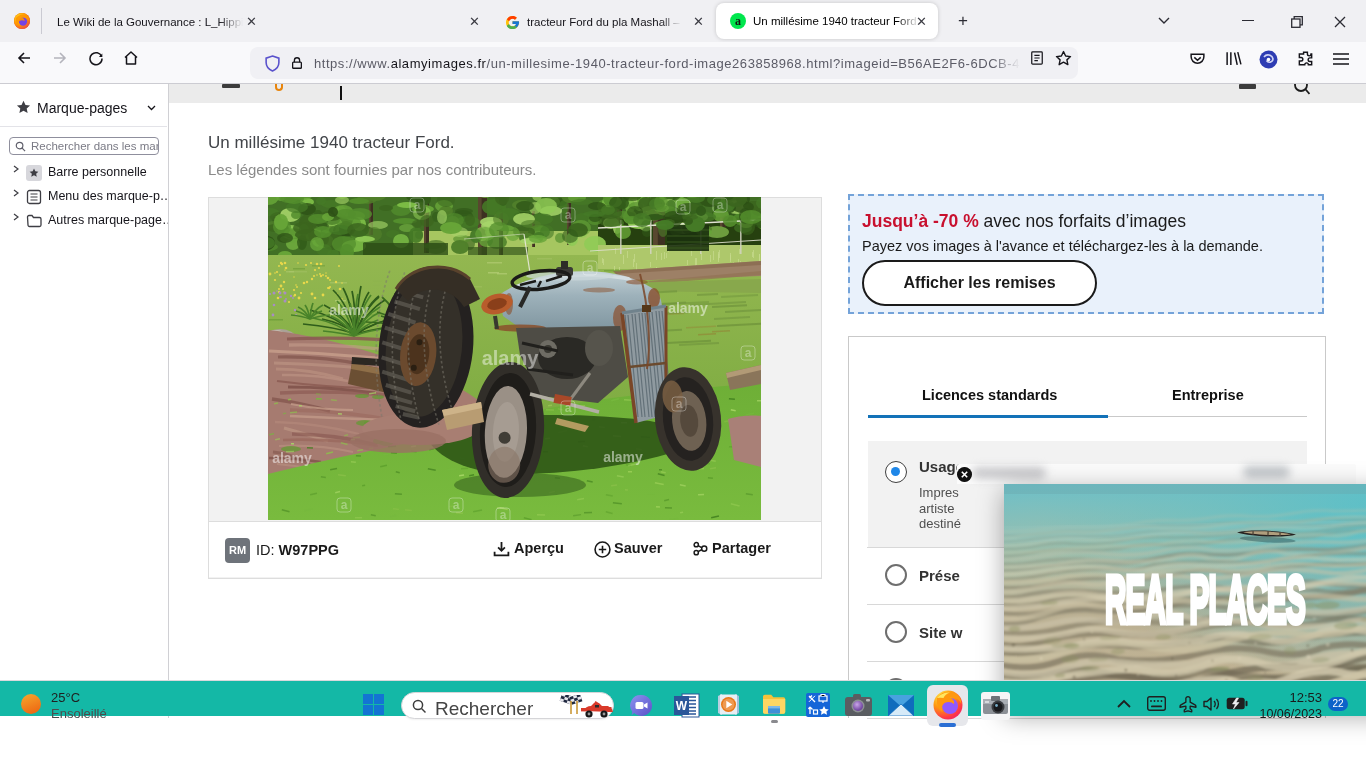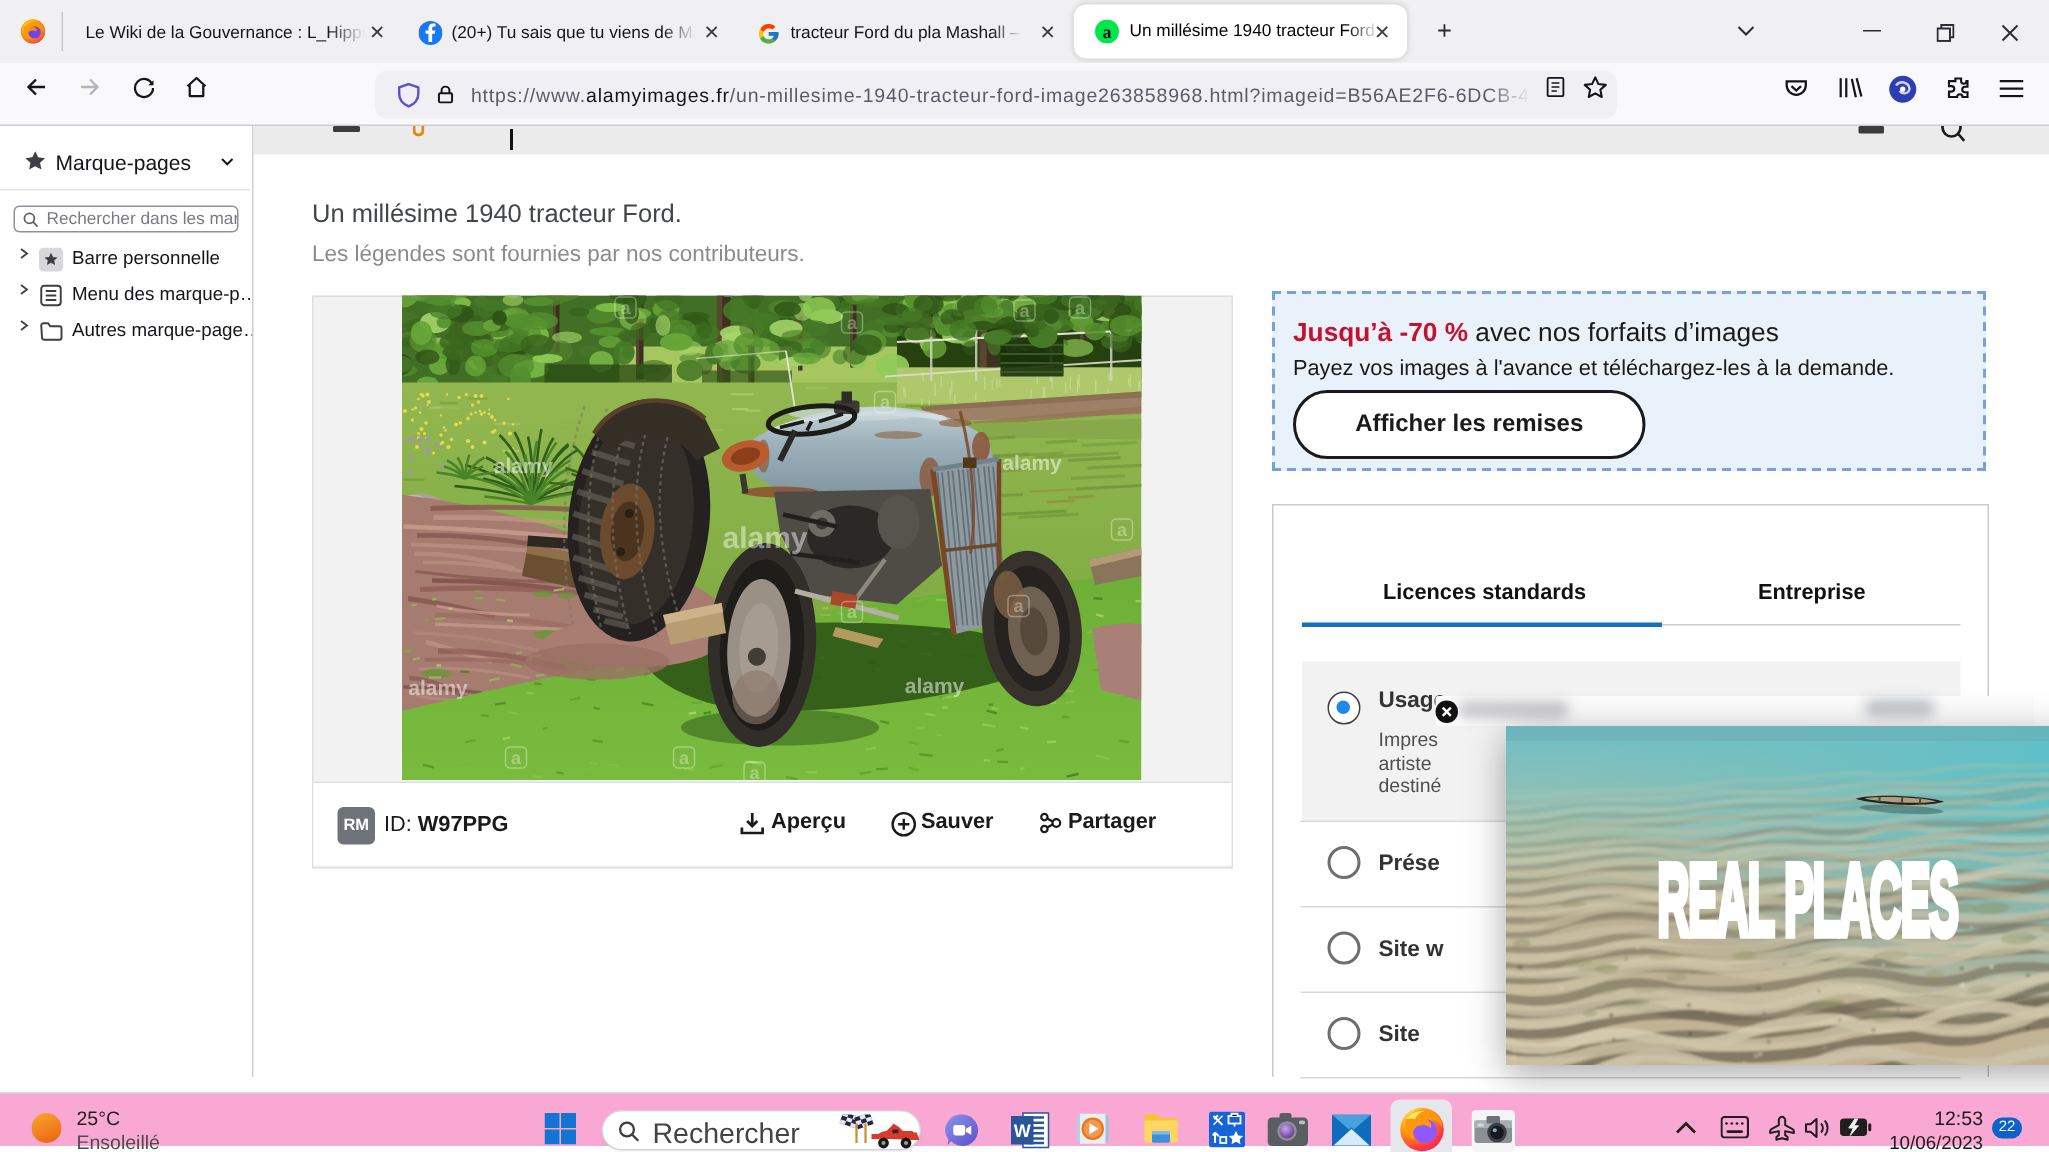--- a/index.html
+++ b/index.html
@@ -41,21 +41,21 @@
 .tabl { position:absolute; top:50px; font-weight:bold; font-size:14.5px; color:#111; }
 .radio { position:absolute; left:36px; width:22px; height:22px; border-radius:50%; background:#fff; }
 .rlabel { position:absolute; left:70px; font-weight:bold; font-size:15px; color:#333; }
 .sep { position:absolute; left:18px; width:440px; height:1px; background:#d8d8d8; }
 
 
 #overlay { position:absolute; left:956px; top:484px; width:400px; height:226px; box-shadow:0 6px 24px rgba(0,0,0,.35);margin-left:48px; }
 #closebtn { position:absolute; left:957px; top:467px; width:15px; height:15px; border-radius:50%; background:#111; color:#fff; }
 
 
-#taskbar { position:absolute; left:0; top:728px; width:1366px; height:36px; background:#f9a8d4; border-top:1px solid #d9d9dc; }
+#taskbar { position:absolute; left:0; top:680px; width:1366px; height:36px; background:#14b8a6; border-top:1px solid #d9d9dc; }
 </style>
 </head>
 <body>
 <div id="page">
 
   <div id="tabbar">
     <svg class="abs" style="left:13px;top:12px" width="18" height="18" viewBox="0 0 18 18">
         <circle cx="9" cy="9" r="8" fill="#e66000"></circle>
         <circle cx="9" cy="9" r="8" fill="url(#ffg)"></circle>
         <defs>
@@ -66,27 +66,20 @@
           </radialGradient>
         </defs>
         <circle cx="10" cy="9.5" r="4.2" fill="#7542e5"></circle>
         <path d="M3 6 Q7 1 13 3 Q17 5 16.5 10 Q14 5 9 5.5 Q12 7 11.5 9 Q9 7.5 6.5 9 Q4.5 11 6 14 Q2.5 11.5 3 6z" fill="#ff9500" opacity="0.9"></path>
       </svg>
     <div class="abs" style="left:41px;top:8px;width:1px;height:26px;background:#cacad2"></div>
     <div class="tab" style="left:48px;width:222px;padding-left:9px">
         <div class="tabtxt" style="width:190px">Le Wiki de la Gouvernance : L_Hippias</div>
       </div>
     <div class="tabx" style="left:246px;top:14px">✕</div>
-    <div class="tab" style="left:270px;width:222px;padding-left:9px">
-      <svg width="16" height="16" viewBox="0 0 16 16" style="flex:none;margin-right:6px">
-          <circle cx="8" cy="8" r="8" fill="#1877f2"></circle>
-          <path d="M10.9 8.5l.35-2.2H9.1V4.9c0-.62.3-1.2 1.27-1.2h.98V1.82S10.46 1.67 9.6 1.67c-1.8 0-2.97 1.1-2.97 3.05V6.3H4.7v2.2h1.93V14h2.47V8.5z" fill="#fff"></path>
-        </svg>
-      <div class="tabtxt" style="width:166px">(20+) Tu sais que tu viens de Ma</div>
-    </div>
     <div class="tabx" style="left:469px;top:14px">✕</div>
     <div class="tab" style="left:492px;width:222px;padding-left:13px">
       <svg width="15" height="15" viewBox="0 0 48 48" style="flex:none;margin-right:7px">
           <path fill="#FFC107" d="M43.6 20H24v8.5h11.3C33.7 33.4 29.3 36 24 36c-6.6 0-12-5.4-12-12s5.4-12 12-12c3 0 5.8 1.1 7.9 3l6-6C34.5 5.1 29.5 3 24 3 12.4 3 3 12.4 3 24s9.4 21 21 21 21-9.4 21-21c0-1.3-.1-2.7-.4-4z"></path>
           <path fill="#FF3D00" d="M6.3 14.7l7 5.1C15.1 15.2 19.2 12 24 12c3 0 5.8 1.1 7.9 3l6-6C34.5 5.1 29.5 3 24 3 15.8 3 8.7 7.7 6.3 14.7z"></path>
           <path fill="#4CAF50" d="M24 45c5.4 0 10.3-2 14-5.4l-6.5-5.5C29.5 35.5 26.9 36 24 36c-5.2 0-9.6-2.6-11.3-7.4l-7 5.4C8.2 40.6 15.5 45 24 45z"></path>
           <path fill="#1976D2" d="M43.6 20H24v8.5h11.3c-.8 2.3-2.3 4.2-4.2 5.6l6.5 5.5C41.4 36.1 45 30.6 45 24c0-1.3-.1-2.7-.4-4z"></path>
         </svg>
       <div class="tabtxt" style="width:158px">tracteur Ford du pla Mashall – R</div>
     </div>

